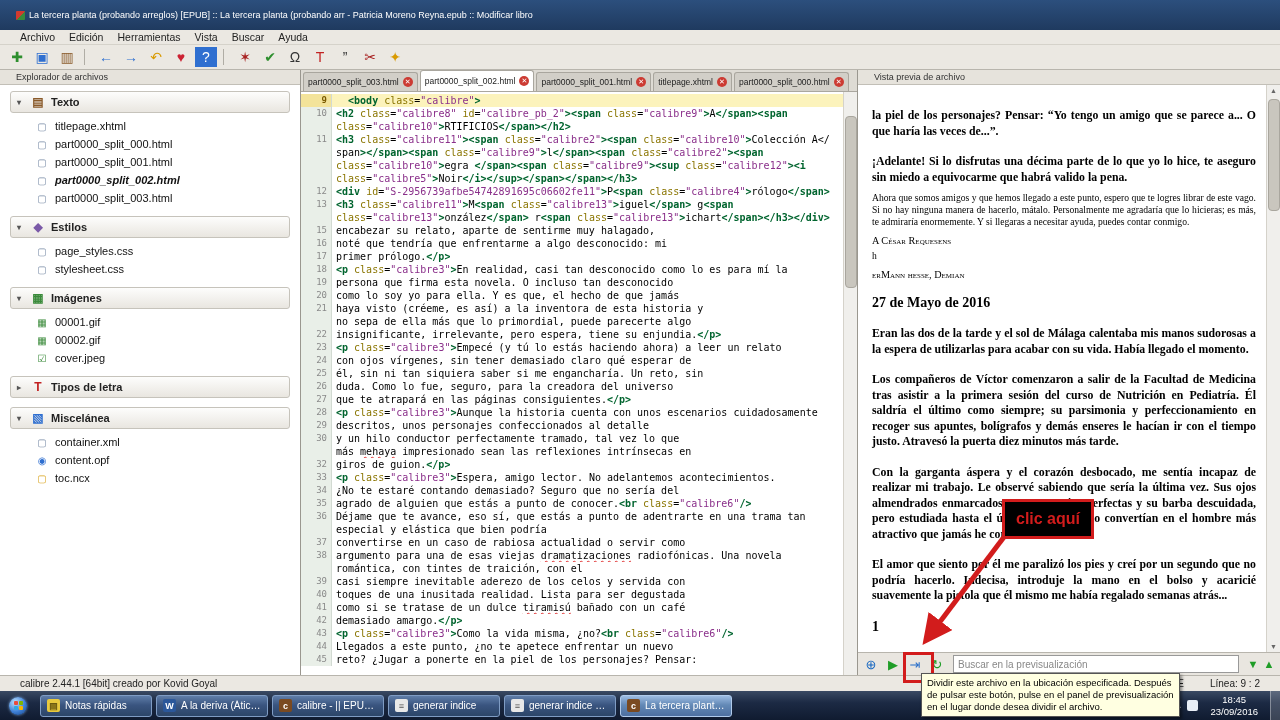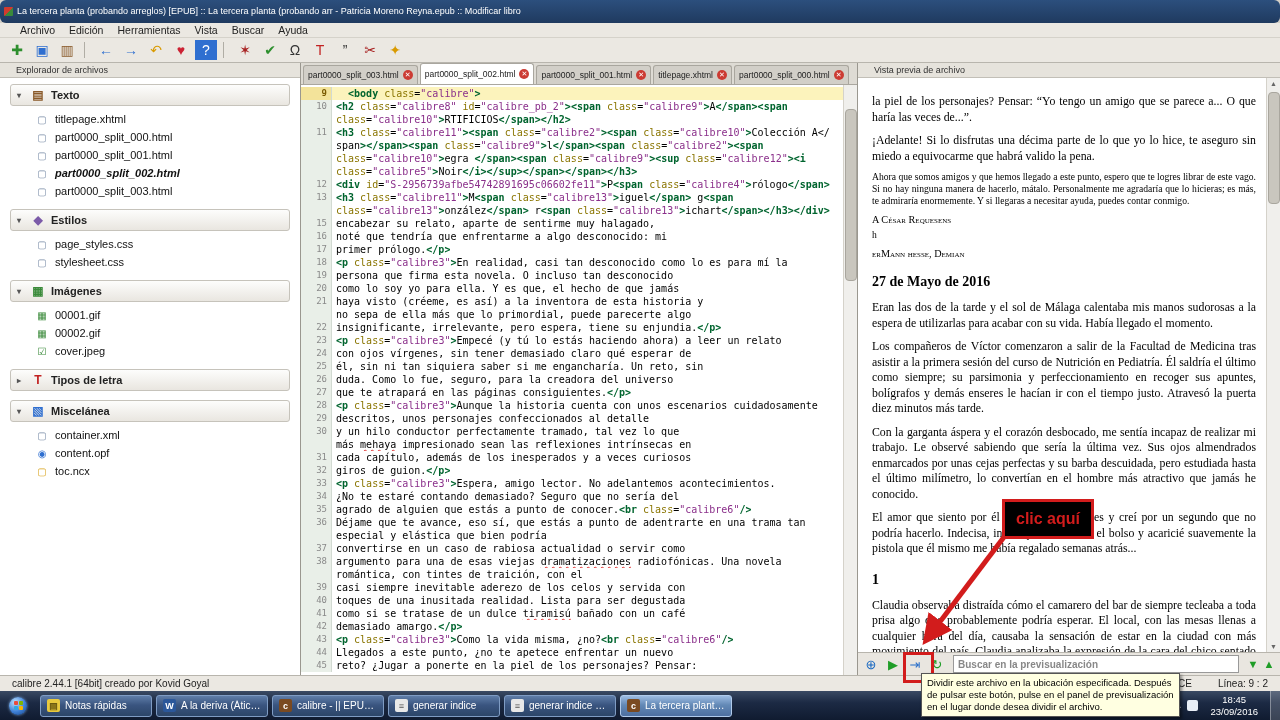--- a/index.html
+++ b/index.html
@@ -1,20 +1,20 @@
 <!DOCTYPE html>
 <html><head>
 <meta charset="utf-8">
 <style>
   html,body{width:1280px;height:720px;margin:0;overflow:hidden;font-family:"Liberation Sans",sans-serif;background:#d4d0c8;}
   body{position:relative;}
   #app{width:100%;height:100%;display:flex;flex-direction:column;}
 
   
-  .titlebar{height:23px;background:linear-gradient(#2c4f7d,#1f3a5f);color:#fff;font-size:9px;line-height:13px;display:flex;align-items:center;gap:4px;padding-left:4px;flex:none;border-radius:6px;}
+  .titlebar{height:30px;background:linear-gradient(#2c4f7d,#1f3a5f);color:#fff;font-size:9px;line-height:13px;display:flex;align-items:center;gap:4px;padding-left:16px;flex:none;}
   .title-icon{width:9px;height:9px;background:linear-gradient(135deg,#d23b2e 50%,#3a8a3a 50%);border-radius:1px;flex:none;}
   .title-text{white-space:nowrap;overflow:hidden;}
 
   
   .menubar{height:14px;background:#ebe8e2;border-bottom:1px solid #d5d2ca;display:flex;padding-left:13px;flex:none;}
   .menu-item{font-size:10.5px;line-height:14px;padding:0 7px;color:#222;cursor:default;}
 
   
   .toolbar{height:24px;background:#ebe8e2;border-bottom:1px solid #b8b5ad;display:flex;align-items:center;gap:3px;padding:0 6px;flex:none;}
   .tbico{width:22px;height:20px;display:flex;align-items:center;justify-content:center;font-size:14px;cursor:default;}
@@ -52,36 +52,36 @@
   .c-attr{color:#8a7500;}
   .c-str{color:#8a2f8a;}
   .sp{text-decoration-line:underline;text-decoration-style:wavy;text-decoration-color:#e03030;}
   .vscroll{position:absolute;right:0;top:0;bottom:0;width:13px;background:#f0efec;border-left:1px solid #d5d2ca;}
   .vscroll .thumb{position:absolute;top:24px;left:1px;width:10px;height:170px;background:#c9c6be;border:1px solid #a9a69e;border-radius:4px;}
 
   
   .previewpanel{width:422px;flex:none;background:#fff;display:flex;flex-direction:column;min-height:0;}
   .pv-body{flex:1;display:flex;min-height:0;}
   .pv-content{flex:1;overflow:hidden;padding:8px 10px 0 14px;font-family:"Liberation Serif",serif;color:#000;}
-  .pv-para{font-size:11.8px;line-height:15.5px;text-align:justify;margin:8px 0 7px;}
+  .pv-para{font-size:11.8px;line-height:15.5px;text-align:justify;margin:15px 0 7px;font-weight:bold;}
   .pv-small{font-size:9.6px;line-height:12px;text-align:justify;margin:0 0 2px;}
   .pv-smallcaps{font-size:10.2px;font-variant:small-caps;margin:7px 0 4px;}
   .pv-heading{font-size:14px;font-weight:bold;margin:15px 0 10px;font-family:"Liberation Serif",serif;}
   .pv-scrollbar{width:13px;flex:none;background:#f0efec;border-left:1px solid #d5d2ca;position:relative;font-size:7px;color:#666;text-align:center;}
   .pv-scrollbar .arr{height:11px;line-height:11px;}
   .pv-scrollbar .thumb{position:absolute;top:14px;left:1px;width:10px;height:110px;background:#c9c6be;border:1px solid #a9a69e;border-radius:4px;}
   .pv-scrollbar .arr.dn{position:absolute;bottom:0;left:0;right:0;}
   .pv-toolbar{height:22px;flex:none;background:#e9e6e0;border-top:1px solid #b8b5ad;display:flex;align-items:center;gap:2px;padding:0 3px;}
   .pv-btn{width:20px;height:18px;display:flex;align-items:center;justify-content:center;font-size:13px;cursor:default;flex:none;}
-  .pv-search{flex:1;height:16px;border:1px solid #999;font-size:10px;padding:0 4px;margin:0 4px;font-family:"Liberation Sans",sans-serif;font-weight:bold;}
+  .pv-search{flex:1;height:16px;border:1px solid #999;font-size:10px;padding:0 4px;margin:0 4px;font-family:"Liberation Sans",sans-serif;}
   .pv-search::placeholder{color:#888;}
   .pv-nav{width:16px;height:18px;display:flex;align-items:center;justify-content:center;font-size:11px;flex:none;}
 
   
-  .statusbar{height:15px;flex:none;background:#ebe8e2;border-top:1px solid #b8b5ad;display:flex;justify-content:space-between;align-items:center;font-size:10px;color:#222;padding:0 12px;}
+  .statusbar{height:15px;flex:none;background:#ebe8e2;border-top:1px solid #b8b5ad;display:flex;justify-content:space-between;align-items:center;font-size:10px;color:#222;padding:0 20px;}
   .status-right{display:flex;gap:26px;}
 
   
   .taskbar{height:29px;flex:none;background:linear-gradient(#3a4a63,#1c2a44 40%,#101b30);display:flex;align-items:center;color:#fff;}
   .start-button{width:36px;height:100%;display:flex;align-items:center;justify-content:center;flex:none;}
   .winlogo{width:18px;height:18px;border-radius:50%;background:radial-gradient(circle at 35% 30%,#bfe3ff,#3d7fd6 55%,#17407e);display:flex;align-items:center;justify-content:center;box-shadow:0 0 3px rgba(150,200,255,.7);}
   .panes{width:9px;height:9px;display:grid;grid-template-columns:1fr 1fr;gap:1px;}
   .panes span{border-radius:1px;}
   .task-buttons{display:flex;gap:4px;padding-left:4px;}
   .task-btn{width:112px;height:22px;box-sizing:border-box;display:flex;align-items:center;gap:5px;padding:0 6px;background:linear-gradient(#5f7da8,#3a5580 45%,#2c4568);border:1px solid #7f9cc4;border-radius:3px;font-size:10px;overflow:hidden;flex:none;}
@@ -385,24 +385,20 @@
             </div>
             <div class="crow">
               <span class="lnum">30</span>
               <span class="ctext">y un hilo conductor perfectamente tramado, tal vez lo que</span>
             </div>
             <div class="crow">
               <span class="lnum"></span>
               <span class="ctext">más <span class="sp">mehaya</span> impresionado sean las reflexiones intrínsecas en</span>
             </div>
             <div class="crow">
-              <span class="lnum">31</span>
-              <span class="ctext">cada capítulo, además de los inesperados y a veces curiosos</span>
-            </div>
-            <div class="crow">
               <span class="lnum">32</span>
               <span class="ctext">giros de guion.<span class="c-tag">&lt;/p</span><span class="c-tag">&gt;</span></span>
             </div>
             <div class="crow">
               <span class="lnum">33</span>
               <span class="ctext"><span class="c-tag">&lt;p</span> <span class="c-attr">class</span>=<span class="c-str">"calibre3"</span><span class="c-tag">&gt;</span>Espera, amigo lector. No adelantemos acontecimientos.</span>
             </div>
             <div class="crow">
               <span class="lnum">34</span>
               <span class="ctext">¿No te estaré contando demasiado? Seguro que no sería del</span>

